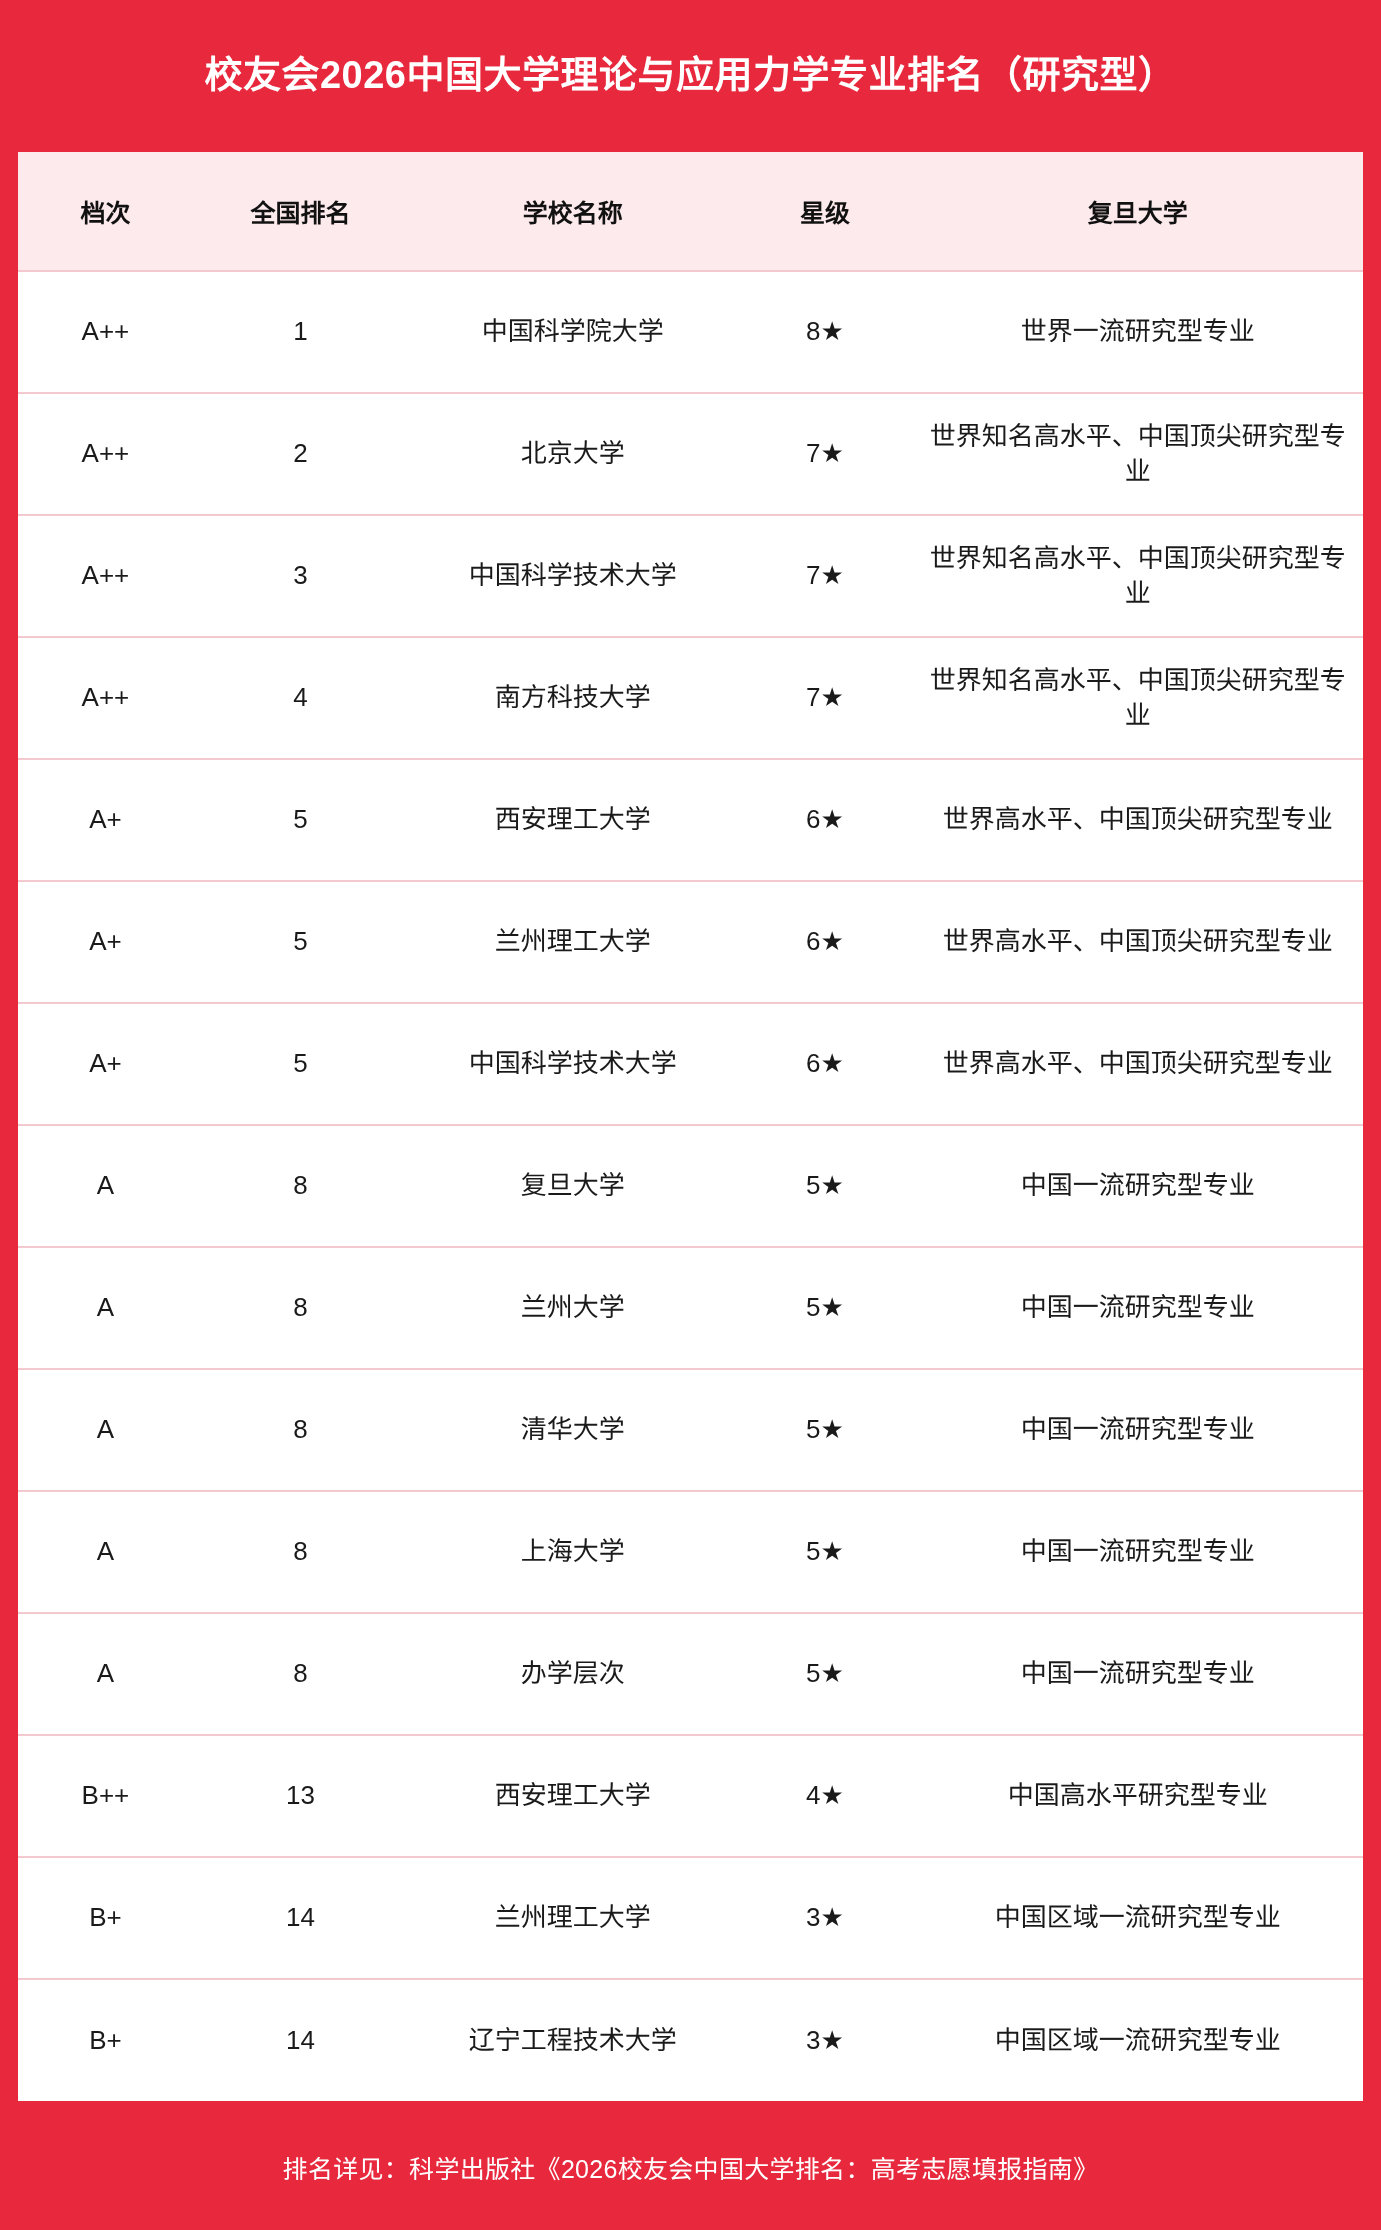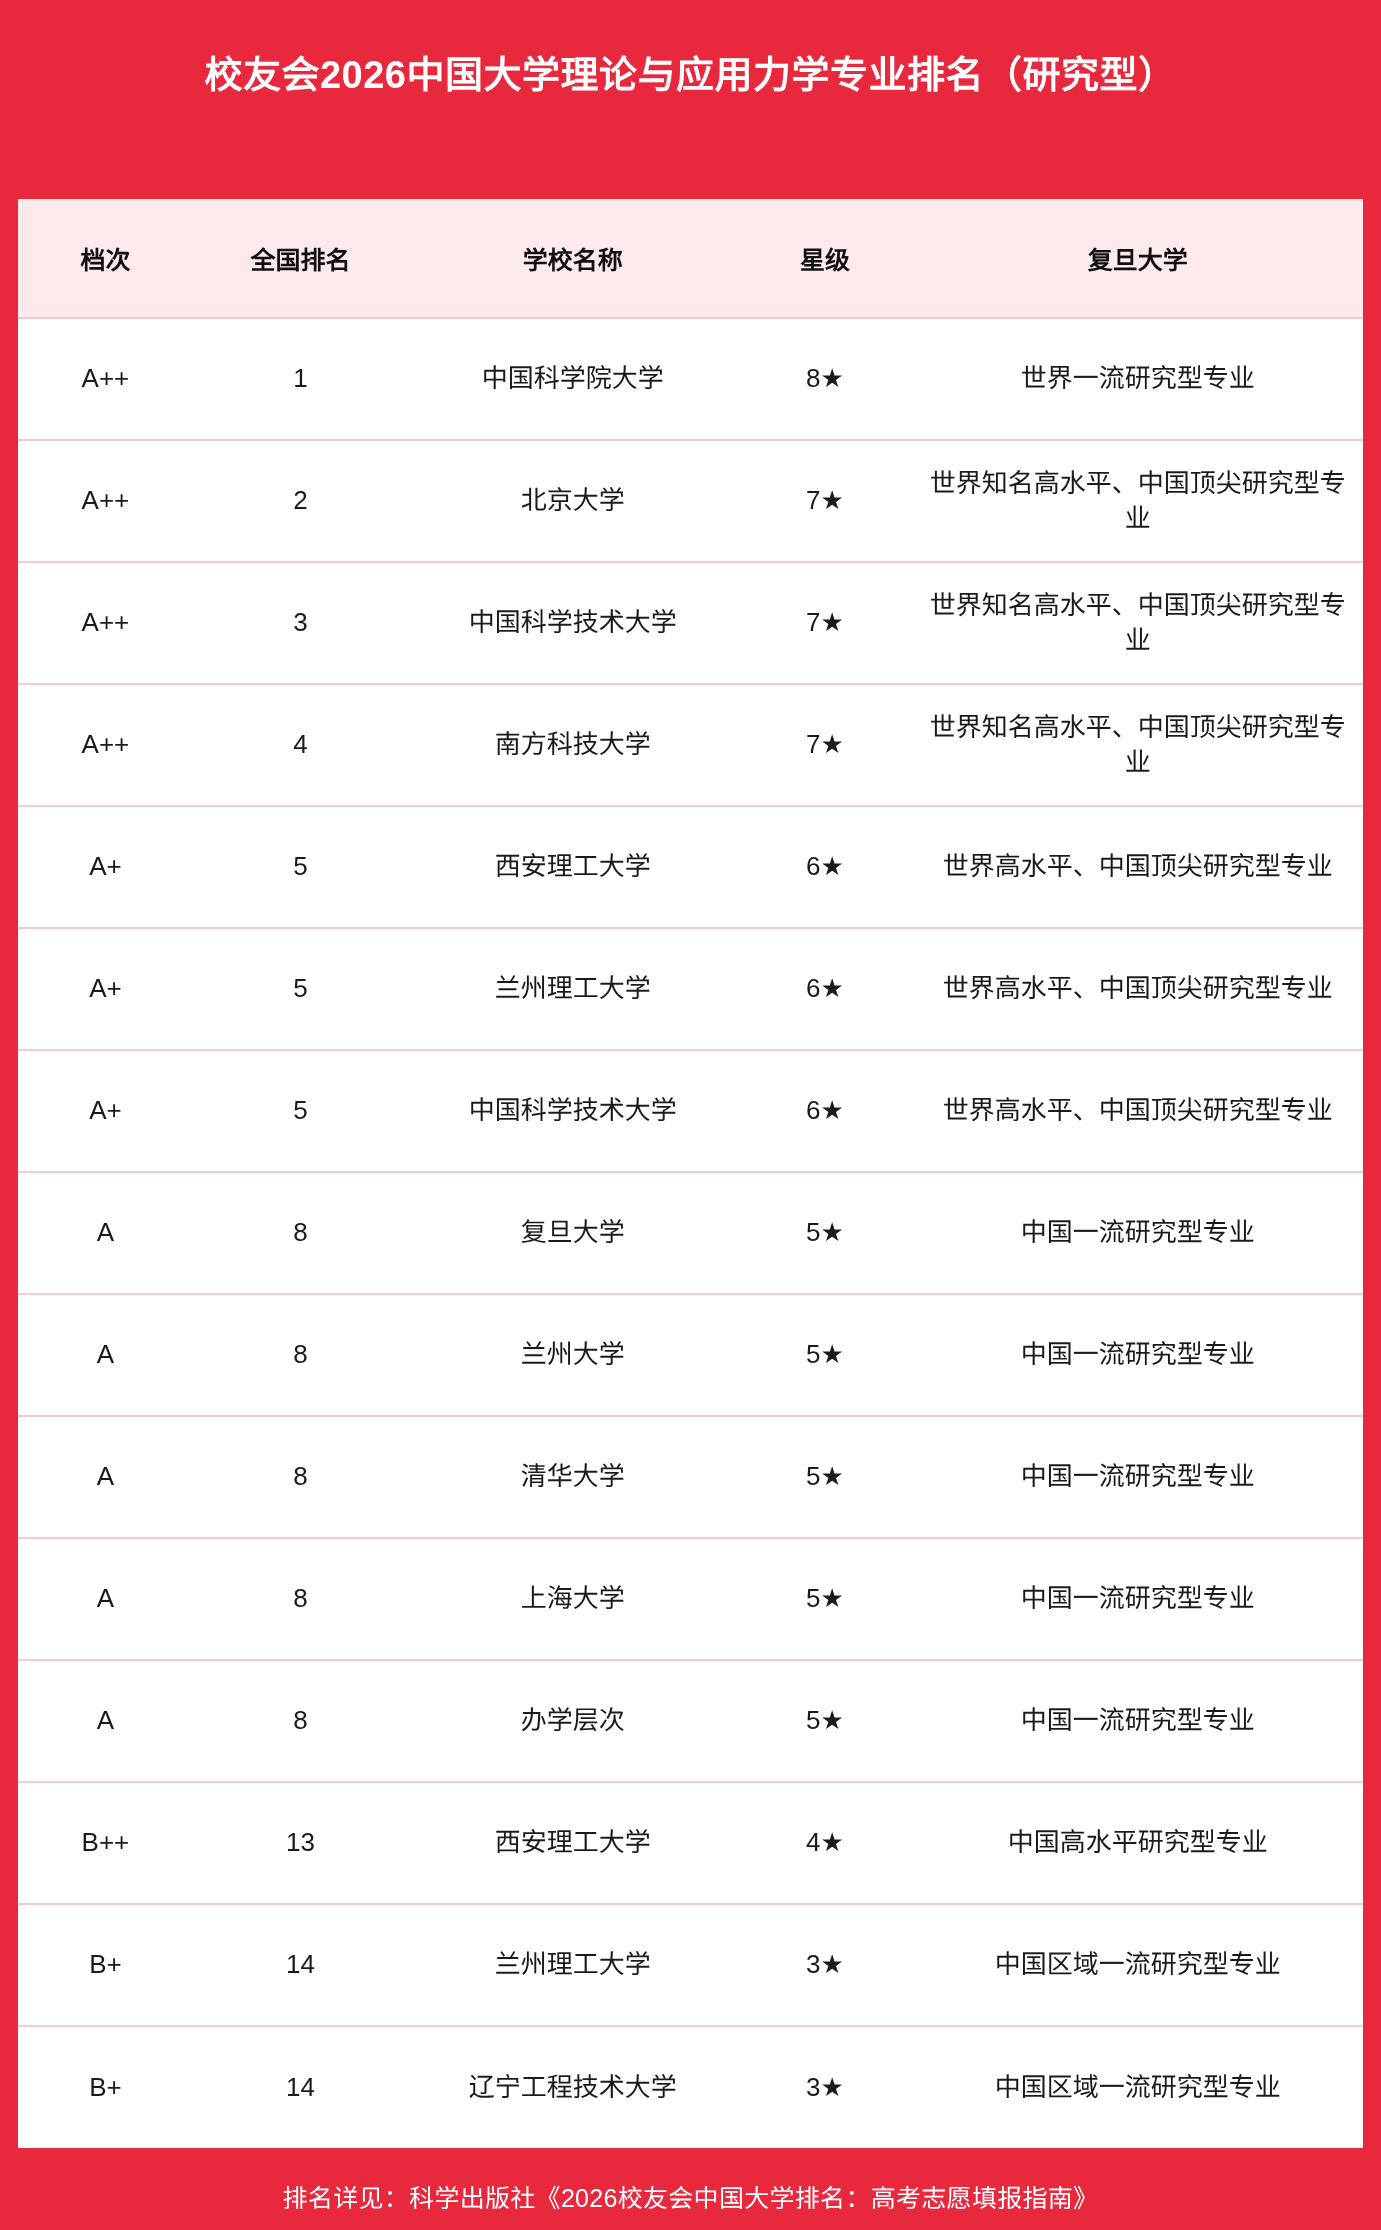--- a/index.html
+++ b/index.html
@@ -39,21 +39,20 @@
   
   .table-wrap {
     margin: 0 18px;
     background: #ffffff;
   }
   table.rank-table {
     width: 100%;
     border-collapse: collapse;
     table-layout: fixed;
     background: #ffffff;
-    margin-top: 47px;
   }
   table.rank-table col.c1 { width: 13.0%; }
   table.rank-table col.c2 { width: 16.0%; }
   table.rank-table col.c3 { width: 24.5%; }
   table.rank-table col.c4 { width: 13.0%; }
   table.rank-table col.c5 { width: 33.5%; }
 
   table.rank-table thead th {
     background: #fdeaec;
     color: #111111;
@@ -82,21 +81,21 @@
   td.cell-level { font-size: 27px; }
   td.cell-rank  { font-size: 27px; }
   td.cell-name  { font-size: 27px; }
   td.cell-star  { font-size: 26px; }
   td.cell-tier  { font-size: 26px; }
 
   
   .footer {
     height: 96px;
     display: flex;
-    align-items: center;
+    align-items: flex-end;
     justify-content: center;
     padding: 12px 20px;
     box-sizing: border-box;
   }
   .footer-text {
     color: #ffffff;
     font-size: 25px;
     text-align: center;
     white-space: nowrap;
     letter-spacing: 0.3px;

